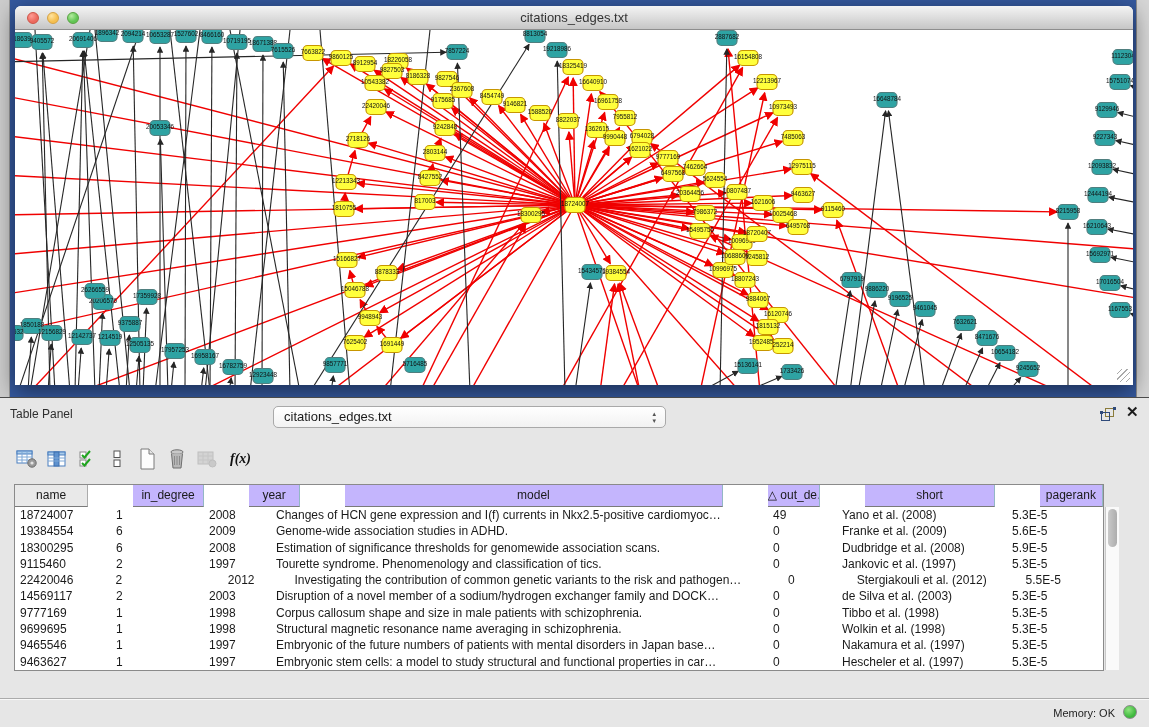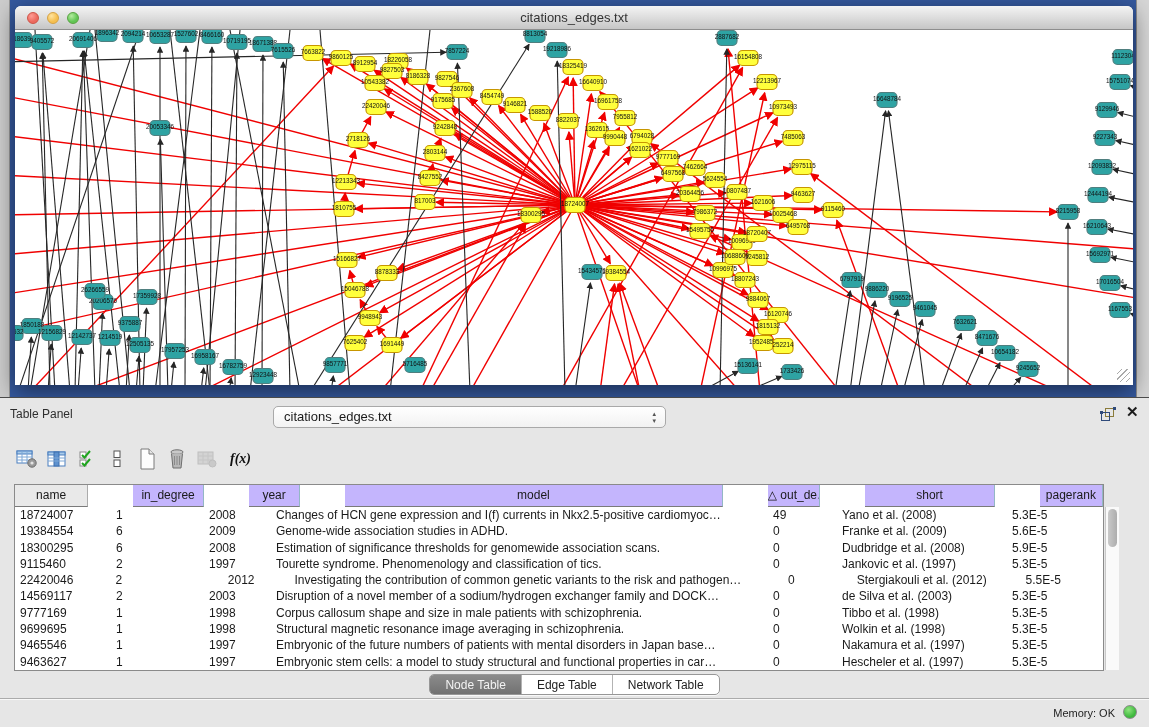--- a/index.html
+++ b/index.html
@@ -896,21 +896,21 @@
             <div class="td" style="width: 67px;">1998</div>
             <div class="td" style="width: 497px;">Corpus callosum shape and size in male patients with schizophrenia.</div>
             <div class="td" style="width: 69px;">0</div>
             <div class="td" style="width: 170px;">Tibbo et al. (1998)</div>
             <div class="td" style="width: 83px;">5.3E-5</div>
           </div>
           <div class="tr">
             <div class="td" style="width: 96px;">9699695</div>
             <div class="td" style="width: 93px;">1</div>
             <div class="td" style="width: 67px;">1998</div>
-            <div class="td" style="width: 497px;">Structural magnetic resonance image averaging in schizophrenia.</div>
+            <div class="td" style="width: 497px;">Structural magnetic resonance name averaging in schizophrenia.</div>
             <div class="td" style="width: 69px;">0</div>
             <div class="td" style="width: 170px;">Wolkin et al. (1998)</div>
             <div class="td" style="width: 83px;">5.3E-5</div>
           </div>
           <div class="tr">
             <div class="td" style="width: 96px;">9465546</div>
             <div class="td" style="width: 93px;">1</div>
             <div class="td" style="width: 67px;">1997</div>
             <div class="td" style="width: 497px;">Embryonic of the future numbers of patients with mental disorders in Japan base…</div>
             <div class="td" style="width: 69px;">0</div>
@@ -925,24 +925,19 @@
             <div class="td" style="width: 69px;">0</div>
             <div class="td" style="width: 170px;">Hescheler et al. (1997)</div>
             <div class="td" style="width: 83px;">5.3E-5</div>
           </div>
         </div>
       <div class="vscroll" style="top:22px;">
         <div class="vthumb"></div>
       </div>
     </div>
 
-    <div class="tabbar">
-      <span class="segctl">
-        <span class="seg active">Node Table</span><span class="seg">Edge Table</span><span class="seg">Network Table</span>
-      </span>
-    </div>
 
     <div class="statusbar">
       <span class="mem-label">Memory: OK</span>
       <span class="mem-dot"></span>
     </div>
   </div>
 </div>
 
 </body></html>

